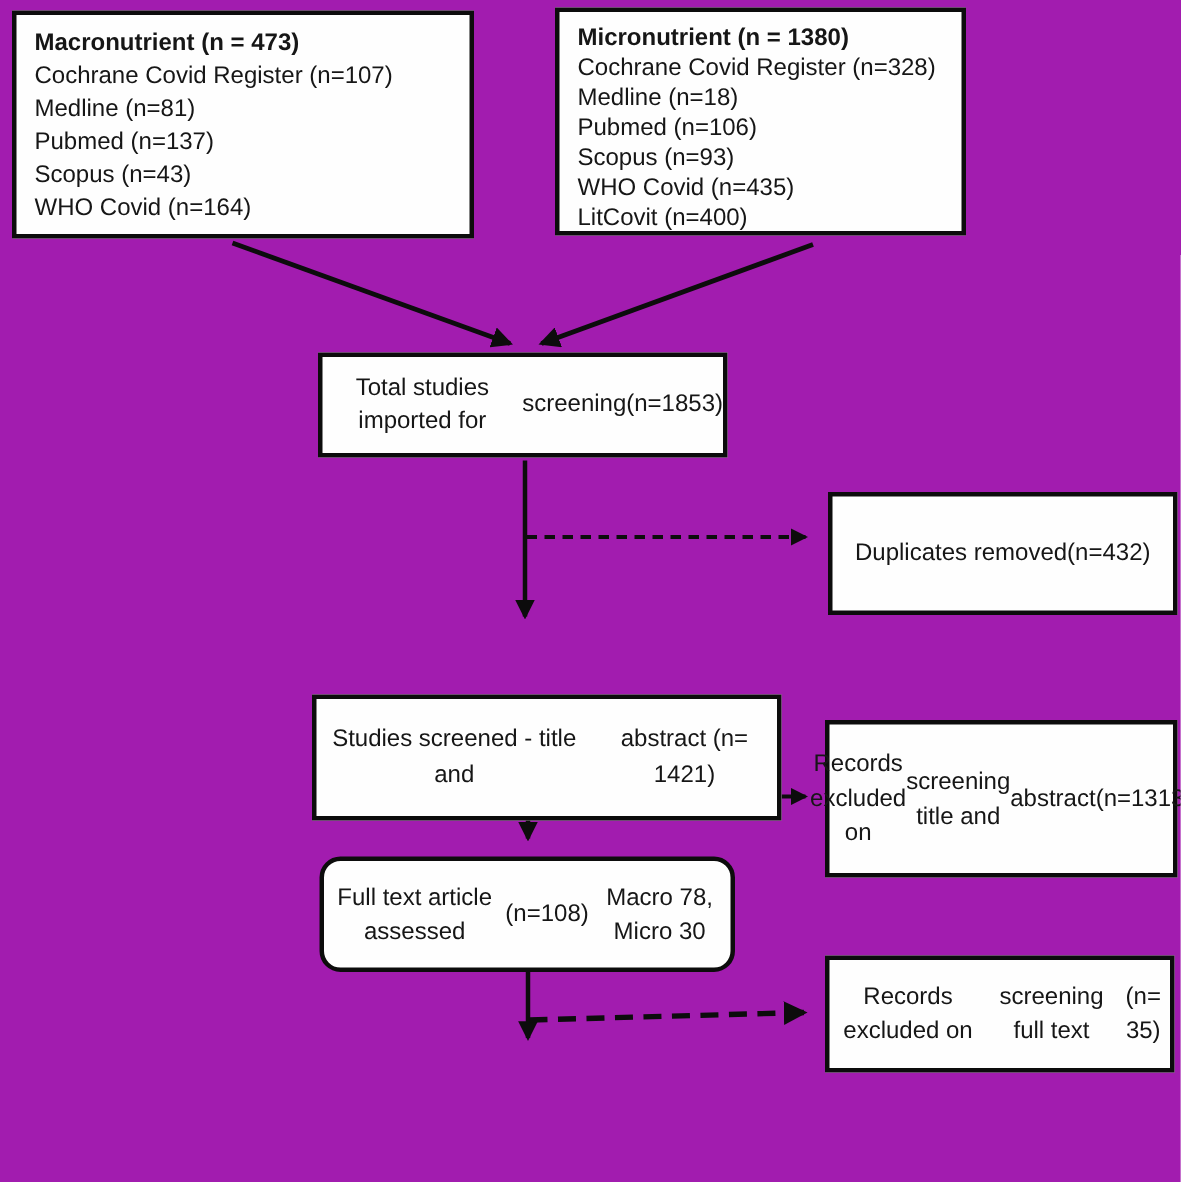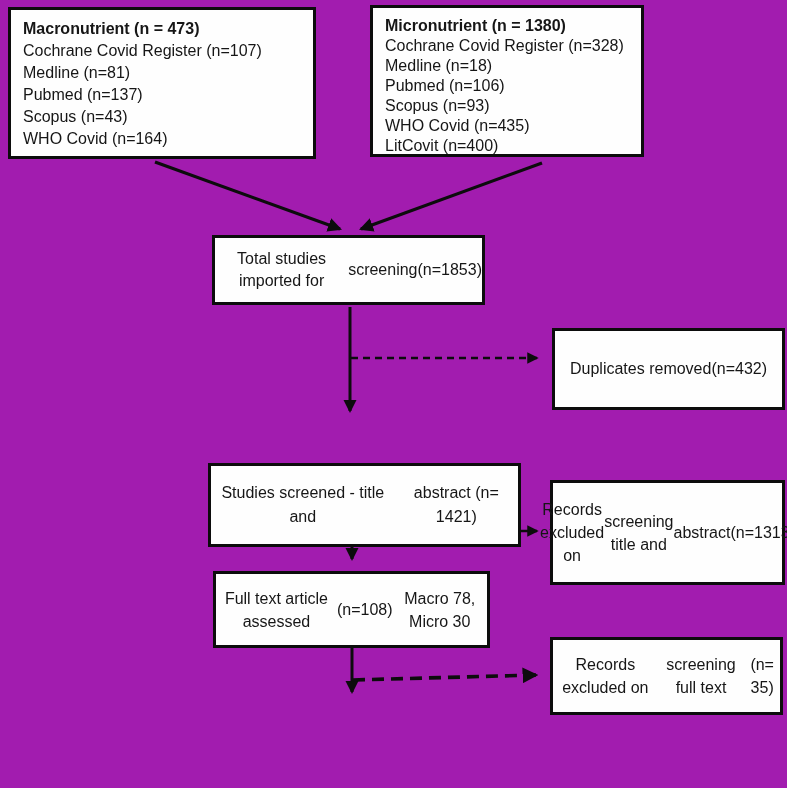--- a/index.html
+++ b/index.html
@@ -46,21 +46,21 @@
   }
   .box .title {
     font-weight: bold;
   }
   .macro-box { left: 8px;  top: 7px;   width: 308px; height: 152px; line-height: 22px; }
   .micro-box { left: 370px; top: 5px;  width: 274px; height: 152px; line-height: 20px; padding-top: 9px; }
   .total-box    { left: 212px; top: 235px; width: 273px; height: 70px;  line-height: 22px; }
   .dup-box      { left: 552px; top: 313px; width: 233px; height: 82px;  line-height: 22px; margin-top: 15px; }
   .screened-box { left: 208px; top: 423px; width: 313px; height: 84px;  line-height: 24px; margin-top: 40px; }
   .exta-box     { left: 550px; top: 480px; width: 235px; height: 105px; line-height: 23px; }
-  .fulltext-box { left: 213px; top: 571px; width: 277px; height: 77px;  line-height: 23px; }
+  .fulltext-box { left: 213px; top: 571px; width: 277px; height: 77px;  line-height: 23px; border-radius: 14px; }
   .exft-box     { left: 550px; top: 637px; width: 233px; height: 78px;  line-height: 23px; }
   .final-box    { left: 212px; top: 703px; width: 273px; height: 81px;  line-height: 24px; }
   .line { display: block; }
 </style>
 </head>
 <body>
 
 <div class="canvas">
 
   <svg class="arrows" viewBox="0 0 787 788" xmlns="http://www.w3.org/2000/svg">

